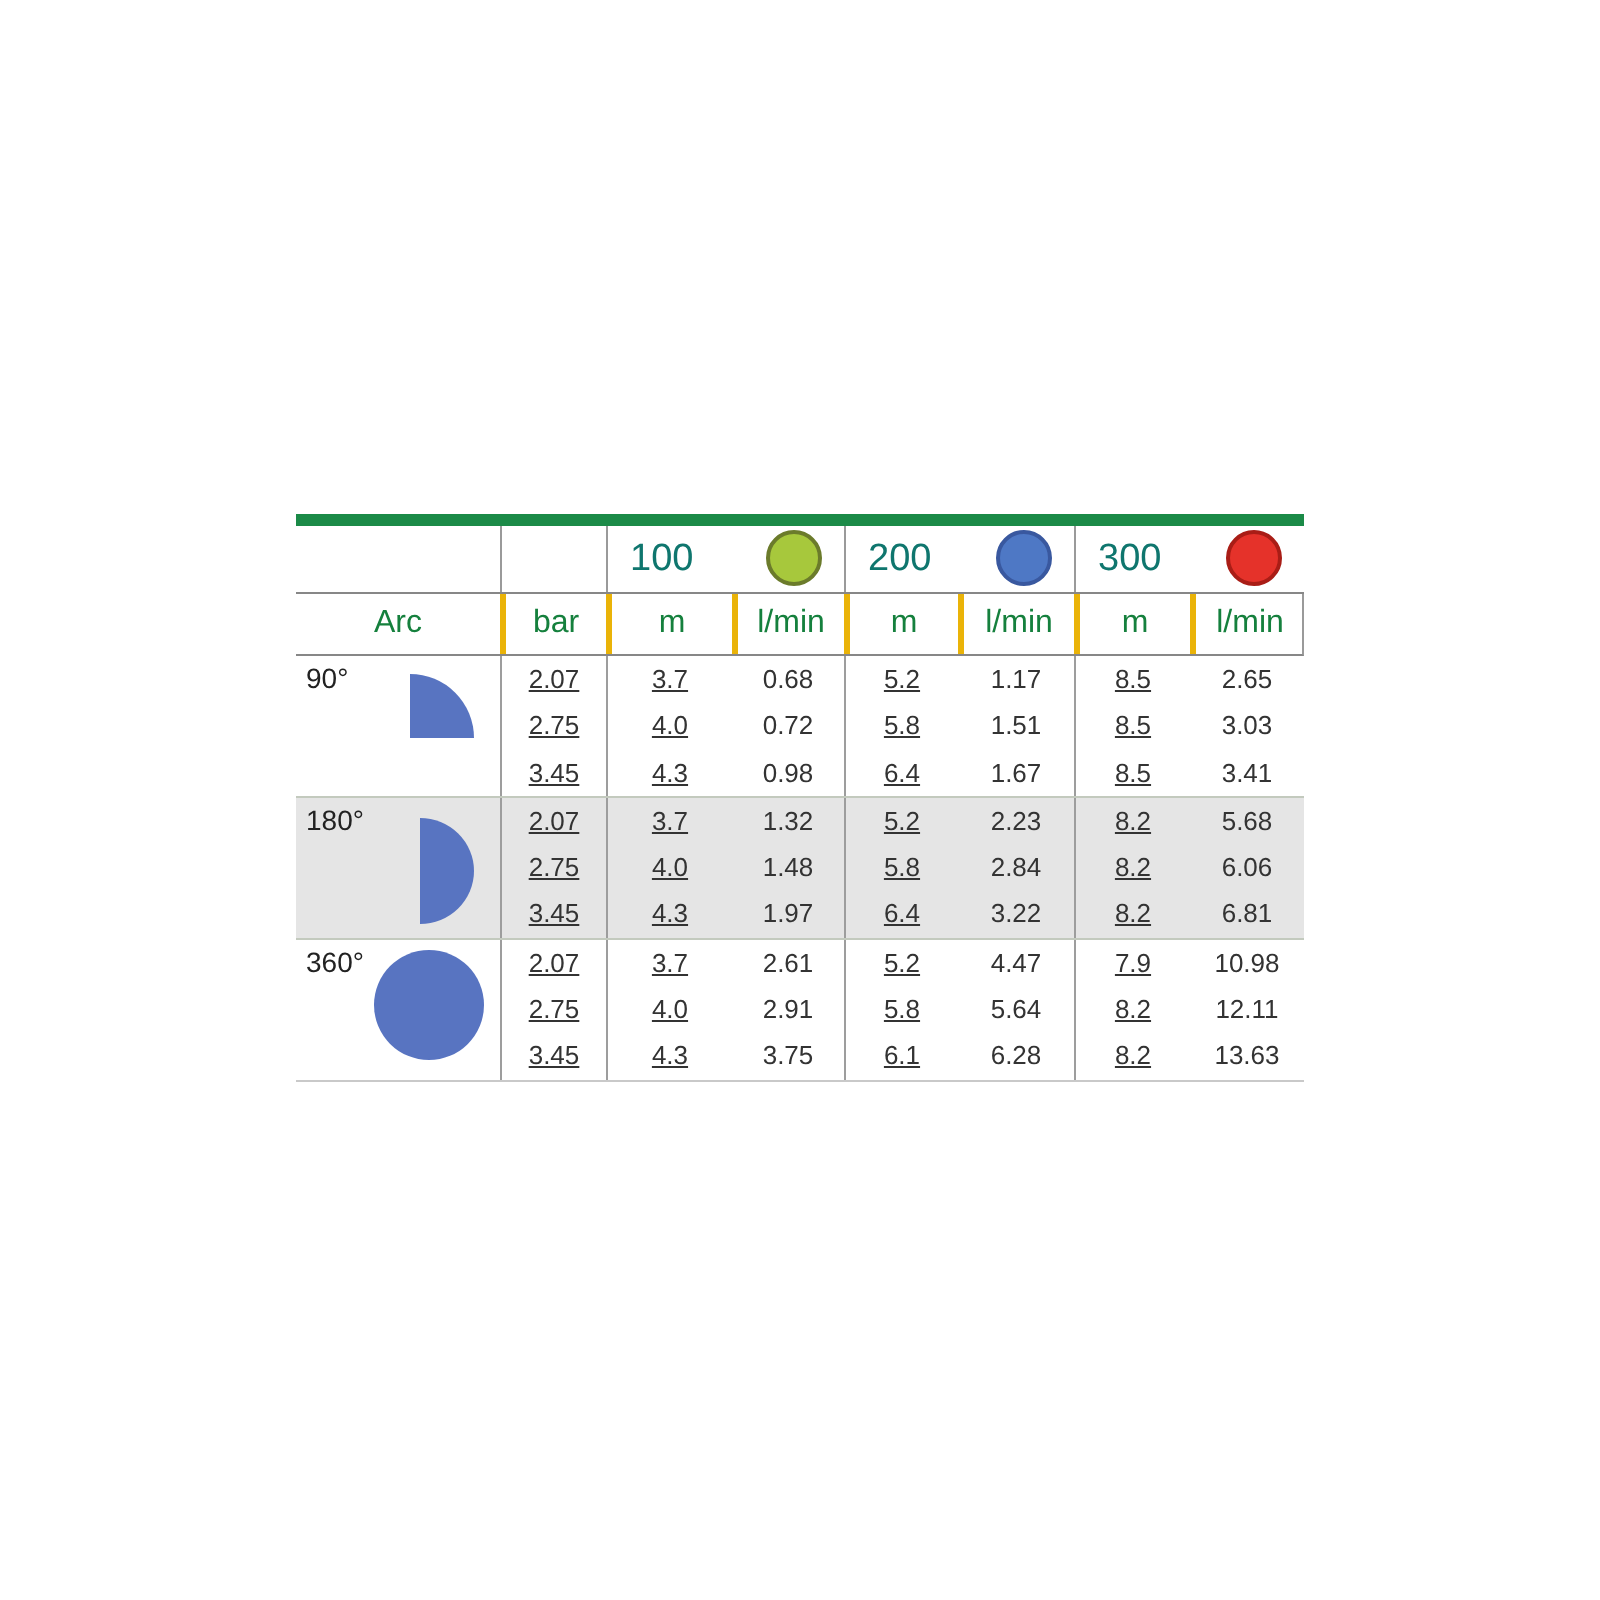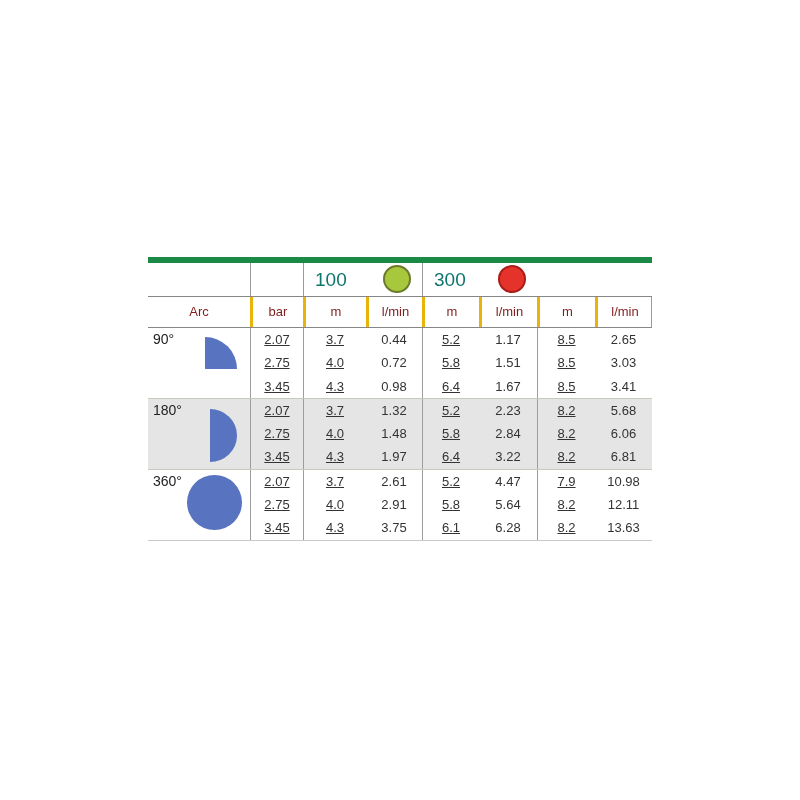--- a/index.html
+++ b/index.html
@@ -56,22 +56,22 @@
 
   
   .hdr2 {
     display: grid;
     grid-template-columns: 102px 53px 63px 56px 57px 58px 58px 57px;
     height: 31px;
     border-bottom: 1px solid #878787;
     border-right: 1px solid #9a9a9a;
   }
   .hdr2 > div {
-    font-size: 13px;
-    color: #7f1d1d;
+    font-size: 16px;
+    color: #15803d;
     text-align: center;
     line-height: 30px;
   }
   .hdr2 > div + div { border-left: 3px solid #eab308; }
 
   
   .body { border-bottom: 1px solid #c9c9c9; }
   .section {
     display: grid;
     grid-template-columns: 102px 53px 63px 56px 57px 58px 58px 57px;
@@ -111,20 +111,24 @@
 <div class="spec-table">
 
   <div class="green-bar"></div>
 
   <div class="hdr1">
     <div></div>
     <div></div>
     <div>
       <span class="series-label">100</span>
       <span class="dot dot-green"></span>
+    </div>
+    <div>
+      <span class="series-label">200</span>
+      <span class="dot dot-blue"></span>
     </div>
     <div>
       <span class="series-label">300</span>
       <span class="dot dot-red"></span>
     </div>
   </div>
 
   <div class="hdr2">
     <div>Arc</div>
     <div>bar</div>
@@ -138,21 +142,21 @@
 
   <div class="body">
 
     <div class="section">
       <div class="arc-cell">
         <span class="arc-label">90°</span>
         <span class="icon icon-90"></span>
       </div>
       <div class="c bl">2.07</div>
       <div class="c bl">3.7</div>
-      <div class="c">0.44</div>
+      <div class="c">0.68</div>
       <div class="c bl">5.2</div>
       <div class="c">1.17</div>
       <div class="c bl">8.5</div>
       <div class="c">2.65</div>
 
       <div class="c bl">2.75</div>
       <div class="c bl">4.0</div>
       <div class="c">0.72</div>
       <div class="c bl">5.8</div>
       <div class="c">1.51</div>

